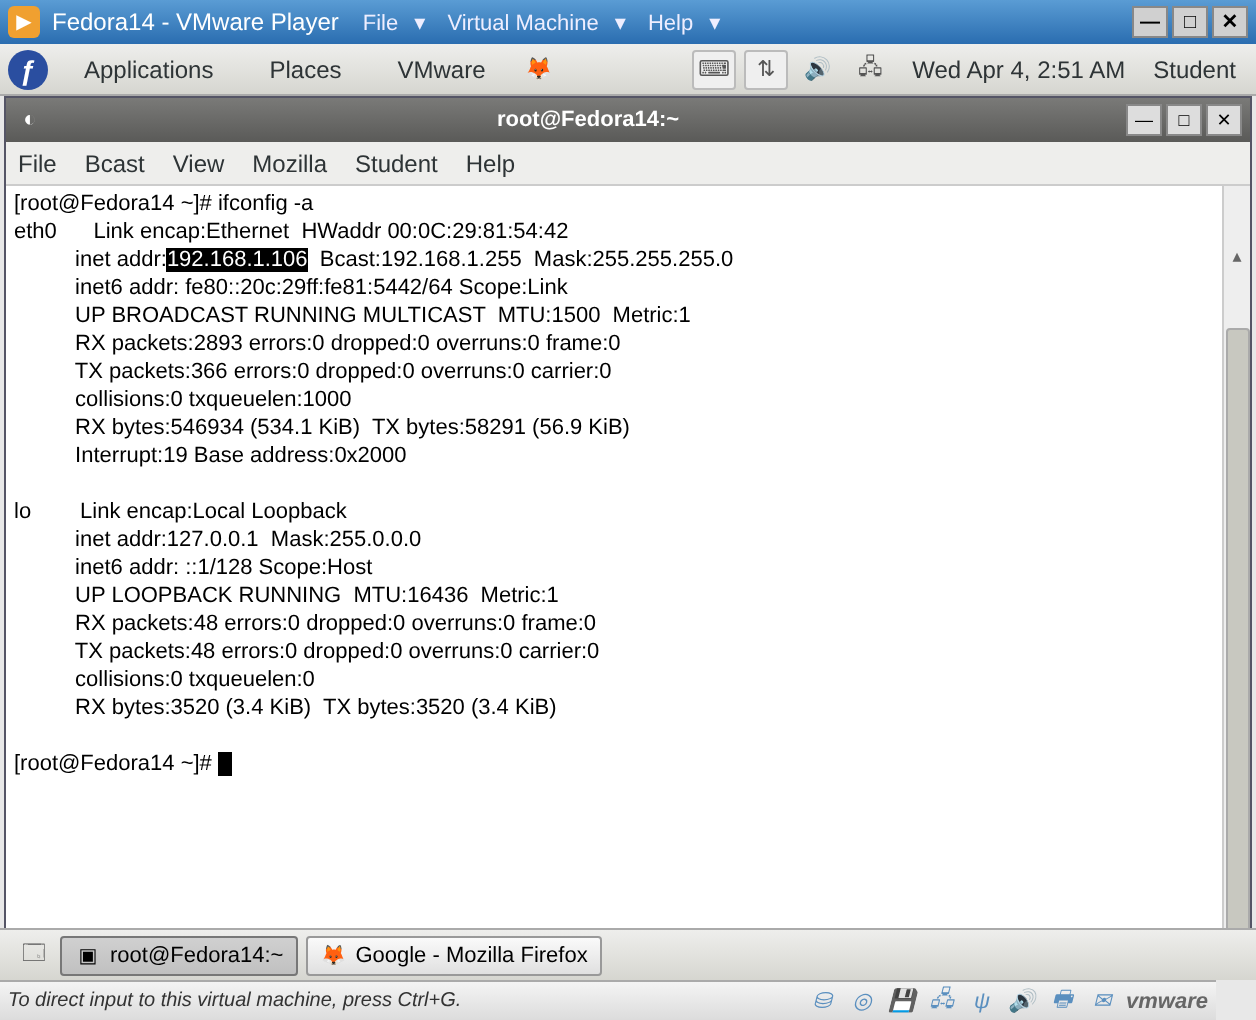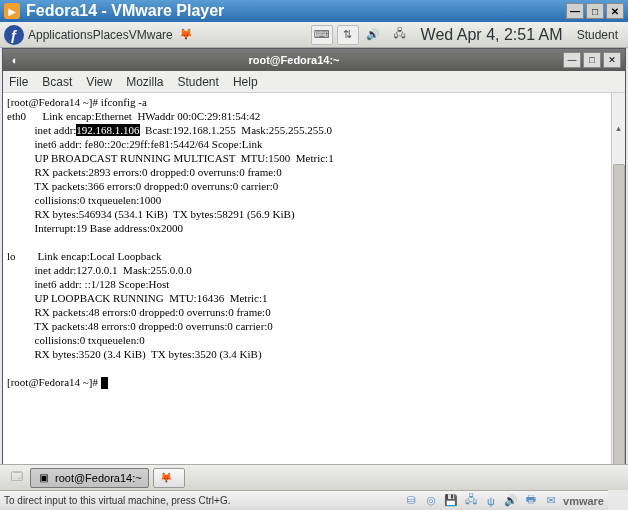--- a/index.html
+++ b/index.html
@@ -1,66 +1,71 @@
 <!DOCTYPE html>
 <html><head>
 <meta charset="utf-8">
 <style>
   * { margin: 0; padding: 0; box-sizing: border-box; }
   body { font-family: Arial, sans-serif; font-size: 11px; width: 628px; height: 510px; background: #e8e8e8; overflow: hidden; }
   
   .vmware-titlebar { height: 22px; background: linear-gradient(#5a9cd4, #2a6db0); display: flex; align-items: center; padding: 0 4px; color: #fff; }
   .vmware-titlebar .vm-icon { width: 16px; height: 16px; background: #f0a030; border-radius: 3px; margin-right: 6px; display:flex;align-items:center;justify-content:center;font-size:10px;}
-  .vmware-titlebar .title { font-weight: bold; font-size: 16px; }
+  .vmware-titlebar .title { font-weight: normal; font-size: 12px; }
   .vmware-titlebar .menu { margin-left: 12px; font-size: 11px; color: #eef; }
   .vmware-titlebar .menu span { margin-right: 8px; cursor: default; }
   .vmware-titlebar .spacer { flex: 1; }
   .vmware-titlebar .win-btn { width: 18px; height: 16px; margin-left: 2px; background: #d0d0d0; border: 1px solid #888; display: flex; align-items: center; justify-content: center; font-size: 10px; color: #000; font-weight: bold;}
   
   .gnome-panel-top { height: 26px; background: linear-gradient(#eeeeec, #d6d6d0); border-bottom: 1px solid #aaa; display: flex; align-items: center; padding: 0 4px; }
   .fedora-icon { width: 20px; height: 20px; background: #2a4ea0; border-radius: 50%; color: #fff; display:flex;align-items:center;justify-content:center;font-size:14px;font-weight:bold; margin-right: 4px;}
-  .gnome-menu { margin: 0 0; font-size: 12px; color: #2e3436; }
+  .gnome-menu { margin: 0 14px; font-size: 12px; color: #2e3436; }
   .panel-icon { width: 22px; height: 20px; margin: 0 2px; display: flex; align-items: center; justify-content: center; color: #555; border:1px solid transparent; }
   .panel-icon.box { border:1px solid #bbb; background:#efefef; border-radius:2px;}
   .panel-right { margin-left: auto; display: flex; align-items: center; }
-  .clock { font-size: 16px; margin: 12px 8px; color: #2e3436; }
+  .clock { font-size: 12px; margin: 12px 8px; color: #2e3436; }
   .user { font-size: 12px; font-weight: normal; margin: 0 6px; color: #2e3436; }
   
   .terminal-window { position: absolute; left: 2px; top: 48px; width: 624px; height: 420px; border: 1px solid #556; background: #e8e8e8; display: flex; flex-direction: column; }
   .term-titlebar { height: 22px; background: linear-gradient(#7a7a78, #5a5a58); display: flex; align-items: center; padding: 0 4px; color: #fff; font-size: 11px;}
   .term-titlebar .tb-icon { width:16px;height:16px;border-radius:50%;margin-right:4px;display:flex;align-items:center;justify-content:center;}
   .term-titlebar .tb-title { flex: 1; text-align: center; font-weight: bold; }
   .term-titlebar .tb-btn { width:18px;height:16px;margin-left:2px;background:#ddd;border:1px solid #888;display:flex;align-items:center;justify-content:center;font-size:9px;color:#000;}
   
   .term-menubar { height: 22px; background: #eeeeec; border-bottom: 1px solid #ccc; display: flex; align-items: center; padding: 0 6px; }
   .term-menubar span { margin-right: 14px; font-size: 12px; color: #2e3436; }
   
-  .term-body { flex: 1; background: #fff; font-family: Liberation Serif, serif; font-size: 11px; line-height: 14px; padding: 2px 4px; color: #000; white-space: pre; overflow: hidden; position: relative; }
+  .term-body { flex: 1; background: #fff; font-family: Liberation Sans, sans-serif; font-size: 11px; line-height: 14px; padding: 2px 4px; color: #000; white-space: pre; overflow: hidden; position: relative; }
   .term-body .hl { background: #000; color: #fff; }
   .cursor { display:inline-block; width:7px; height:12px; background:#000; vertical-align: middle;}
   .scrollbar { position: absolute; right: 0; top: 0; bottom: 0; width: 14px; background: #eee; border-left:1px solid #ccc;}
   .scrollbar .thumb { width: 12px; margin:1px; height: 340px; background: #c8c8c0; border: 1px solid #aaa; border-radius:2px;}
   .scrollbar .arrow { height:14px; display:flex;align-items:center;justify-content:center;font-size:9px;color:#666;}
   
   .gnome-panel-bottom { position: absolute; left: 0; bottom: 20px; width: 628px; height: 26px; background: linear-gradient(#eeeeec,#d6d6d0); border-top:1px solid #aaa; display:flex; align-items:center; padding:0 4px;}
   .task-btn { height:20px;padding:0 6px;background:linear-gradient(#fafafa,#e0e0e0);border:1px solid #999;border-radius:2px;display:flex;align-items:center;font-size:11px;margin-right:4px;}
   .task-btn.active { background:linear-gradient(#d0d0d0,#c0c0c0); border-color:#777;}
   .task-icon{width:14px;height:14px;margin-right:4px;border-radius:2px;display:flex;align-items:center;justify-content:center;font-size:10px;}
   
-  .vmware-status { position:absolute;left:0;bottom:0;width:608px;height:20px;background:linear-gradient(#f4f4f4,#dcdcdc);border-top:1px solid #aaa;display:flex;align-items:center;padding:0 4px;font-size:10px;color:#333;}
+  .vmware-status { position:absolute;left:0;bottom:0;width:608px;height:20px;background:linear-gradient(#f4f4f4,#dcdcdc);border-top:1px solid #aaa;display:flex;align-items:center;padding:0 4px;font-size:10px;color:#333;font-style:italic;}
   .vmware-status .status-icons{margin-left:auto;display:flex;align-items:center;}
   .vmware-status .sicon{width:18px;height:16px;margin:0 1px;display:flex;align-items:center;justify-content:center;color:#5a8fbf;font-size:11px;}
   .vmware-logo{font-weight:bold;color:#666;margin-left:2px;font-size:11px;}
 </style>
 </head>
 <body>
 
 <div class="vmware-titlebar">
   <div class="vm-icon">▶</div>
   <div class="title">Fedora14 - VMware Player</div>
+  <div class="menu">
+    <span>File</span><span>▾</span>
+    <span>Virtual Machine</span><span>▾</span>
+    <span>Help</span><span>▾</span>
+  </div>
   <div class="spacer"></div>
   <div class="win-btn">—</div>
   <div class="win-btn">□</div>
   <div class="win-btn">✕</div>
 </div>
 
 <div class="gnome-panel-top">
   <div class="fedora-icon">ƒ</div>
   <div class="gnome-menu">Applications</div>
   <div class="gnome-menu">Places</div>
@@ -121,20 +126,21 @@
 </div>
 
 <div class="gnome-panel-bottom">
   <div class="panel-icon">🗔</div>
   <div class="task-btn active">
     <div class="task-icon">▣</div>
     <span>root@Fedora14:~</span>
   </div>
   <div class="task-btn">
     <div class="task-icon">🦊</div>
+    <span>Google - Mozilla Firefox</span>
   </div>
 </div>
 
 <div class="vmware-status">
   <span>To direct input to this virtual machine, press Ctrl+G.</span>
   <div class="status-icons">
     <div class="sicon">⛁</div>
     <div class="sicon">◎</div>
     <div class="sicon">💾</div>
     <div class="sicon">🖧</div>

